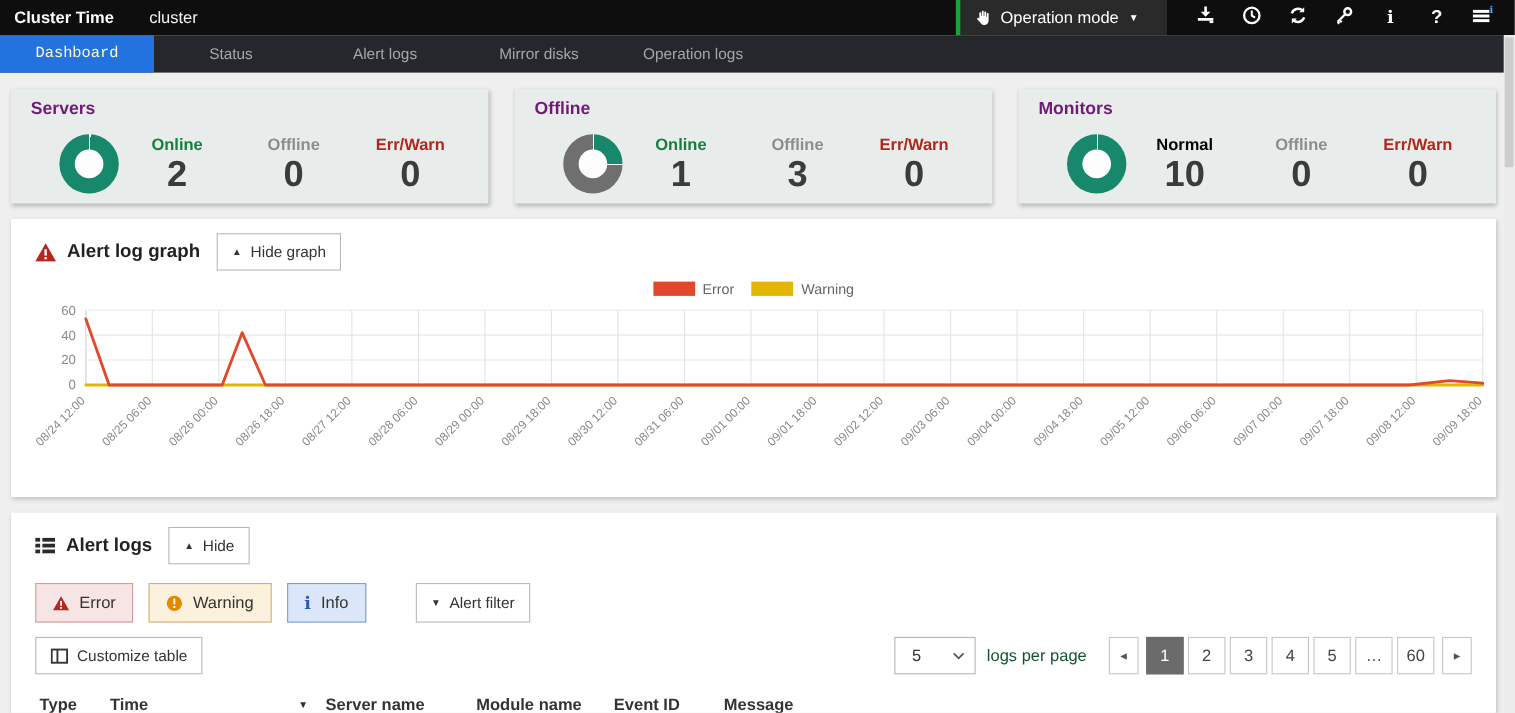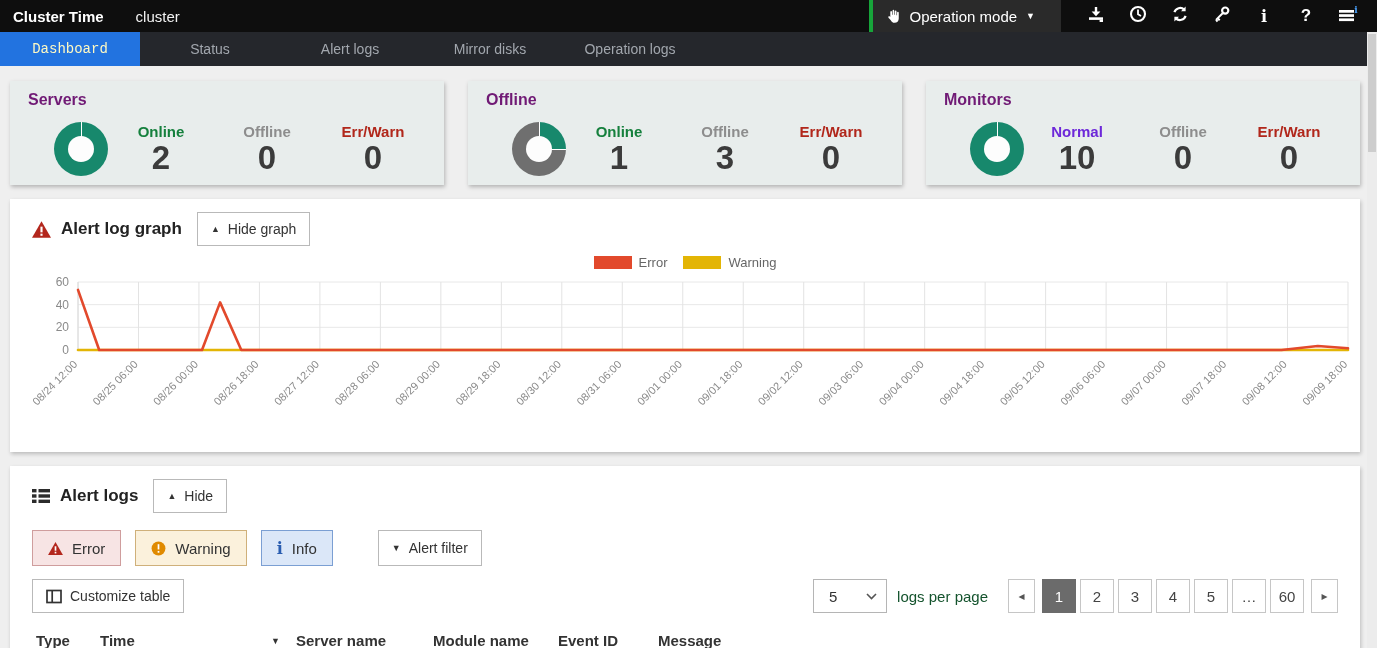--- a/index.html
+++ b/index.html
@@ -197,21 +197,21 @@
         </div>
       </div>
       <div class="card">
         <div class="card-title">Monitors</div>
         <div class="card-body">
           <div class="donut" style="background: conic-gradient(rgb(255, 255, 255) 0deg, rgb(255, 255, 255) 3deg, rgb(23, 136, 108) 3deg, rgb(23, 136, 108) 360deg);">
             <div class="hole"></div>
           </div>
           <div class="stats">
             <div class="stat">
-              <div class="lbl" style="color: #6d28d9;">Normal</div>
+              <div class="lbl" style="color: #000000;">Normal</div>
               <div class="val">10</div>
             </div>
             <div class="stat">
               <div class="lbl" style="color: rgb(141, 141, 141);">Offline</div>
               <div class="val">0</div>
             </div>
             <div class="stat">
               <div class="lbl" style="color: rgb(177, 39, 27);">Err/Warn</div>
               <div class="val">0</div>
             </div>

